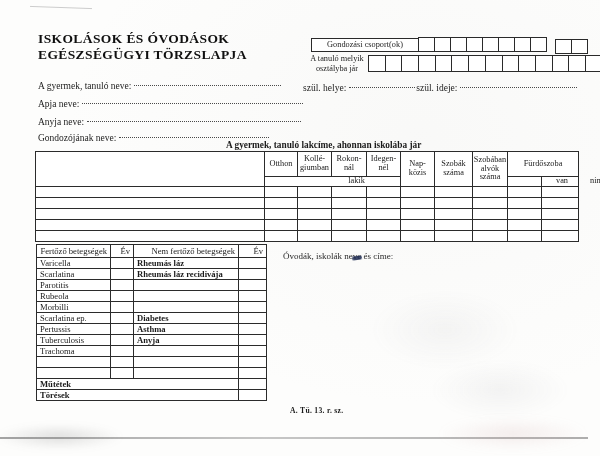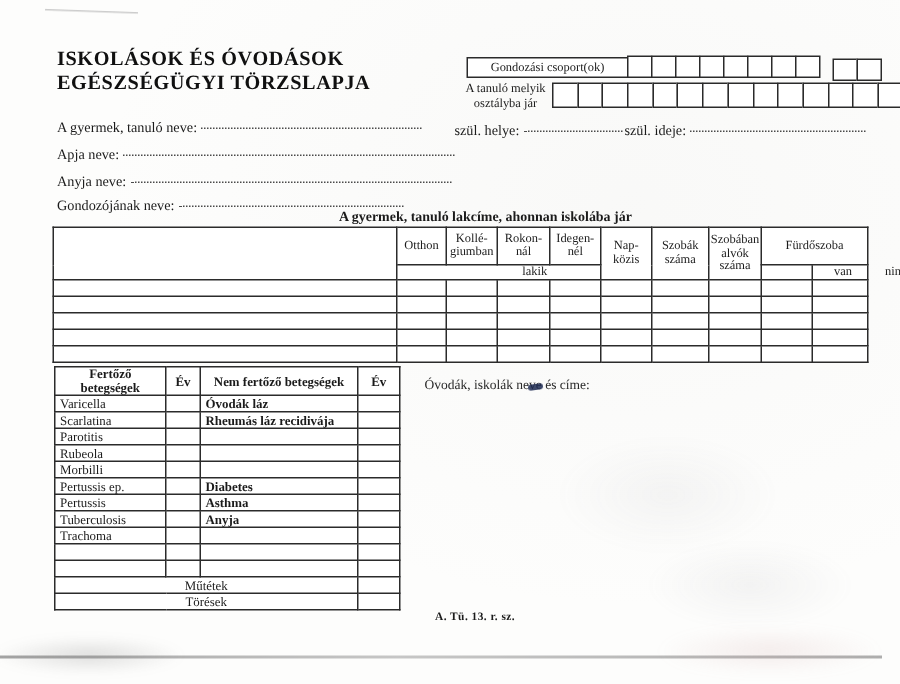--- a/index.html
+++ b/index.html
@@ -41,24 +41,24 @@
   .addr-table{left:35px;top:151px;width:543px;border:1.5px solid #1f1f1f;}
   .addr-table th,.addr-table td{border:1px solid #2b2b2b;font-weight:normal;font-size:8.3px;line-height:8.6px;padding:0;text-align:center;vertical-align:middle;}
   .addr-table thead tr.r1 th{height:24px;}
   .addr-table thead tr.r2 th{height:9px;padding-left:48px;}
   .addr-table tbody td{height:10px;}
 
   
   .disease-table{left:36px;top:244px;width:230px;border:1.5px solid #1f1f1f;}
   .disease-table td{border:1px solid #2b2b2b;font-size:8.6px;line-height:9px;padding:0 3px;height:10px;vertical-align:middle;}
   .disease-table td.cap{text-align:center;font-weight:600;font-size:9px;height:11px;}
-  .disease-table td.hdr{text-align:center;font-weight:700;height:12px;}
+  .disease-table td.hdr{text-align:right;font-weight:400;height:12px;}
   .disease-table td.yr{width:23px;}
   .disease-table td.noninf{font-weight:bold;}
-  .disease-table td.span-label{font-weight:400;text-align:center;}
+  .disease-table td.span-label{font-weight:700;}
 
   .schools-note{left:283px;top:251px;font-size:9px;color:#2a2a2a;}
   .ink-smudge{left:352px;top:256px;width:10px;height:4px;background:#1d2a52;opacity:.85;transform:rotate(-8deg);border-radius:2px;filter:blur(.3px);}
   .form-code{left:290px;top:406px;font-size:7.6px;font-weight:bold;letter-spacing:.3px;}
 
   
   .edge-bottom{left:0;top:437px;width:588px;height:2px;background:linear-gradient(90deg,#5d5d5d,#9a9a9a 45%,#6f6f6f);opacity:.55;filter:blur(.4px);}
   .smudge-bl{left:-6px;top:424px;width:130px;height:26px;background:radial-gradient(ellipse,rgba(90,90,90,.18),transparent 70%);filter:blur(3px);}
   .smudge-br{left:438px;top:418px;width:150px;height:32px;background:radial-gradient(ellipse,rgba(196,148,148,.16),transparent 70%);filter:blur(4px);}
   .bleed1{left:370px;top:290px;width:150px;height:80px;background:radial-gradient(ellipse,rgba(110,110,120,.06),transparent 70%);filter:blur(2px);}
@@ -255,21 +255,21 @@
     <tbody id="disease-body">
       <tr>
         <td class="hdr">Fertőző betegségek</td>
         <td class="hdr yr">Év</td>
         <td class="hdr">Nem fertőző betegségek</td>
         <td class="hdr yr">Év</td>
       </tr>
     <tr>
           <td class="inf">Varicella</td>
           <td class="yr"></td>
-          <td class="noninf">Óvodák láz</td>
+          <td class="noninf">Rheumás láz</td>
           <td class="yr"></td>
         </tr>
         <tr>
           <td class="inf">Scarlatina</td>
           <td class="yr"></td>
           <td class="noninf">Rheumás láz recidivája</td>
           <td class="yr"></td>
         </tr>
         <tr>
           <td class="inf">Parotitis</td>
@@ -283,21 +283,21 @@
           <td class="noninf"></td>
           <td class="yr"></td>
         </tr>
         <tr>
           <td class="inf">Morbilli</td>
           <td class="yr"></td>
           <td class="noninf"></td>
           <td class="yr"></td>
         </tr>
         <tr>
-          <td class="inf">Pertussis ep.</td>
+          <td class="inf">Scarlatina ep.</td>
           <td class="yr"></td>
           <td class="noninf">Diabetes</td>
           <td class="yr"></td>
         </tr>
         <tr>
           <td class="inf">Pertussis</td>
           <td class="yr"></td>
           <td class="noninf">Asthma</td>
           <td class="yr"></td>
         </tr>

